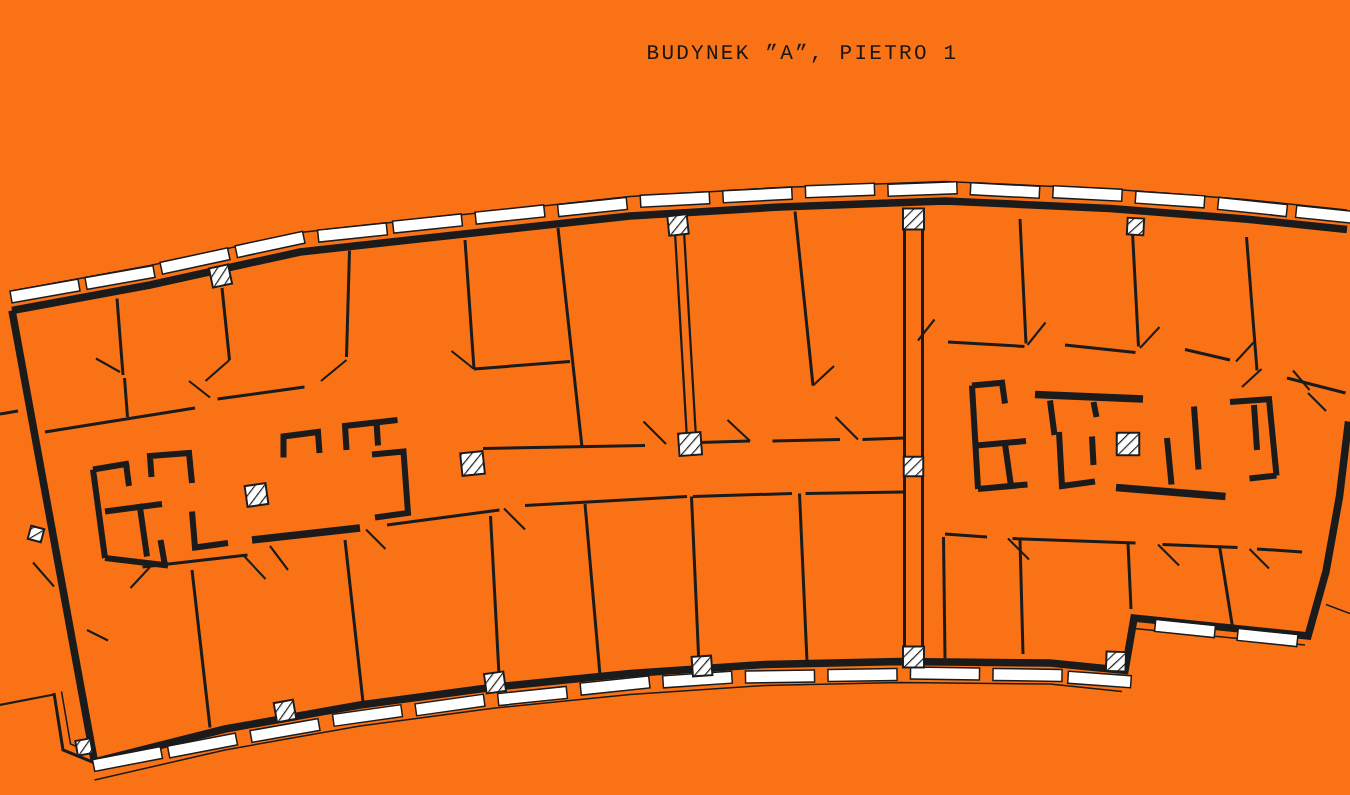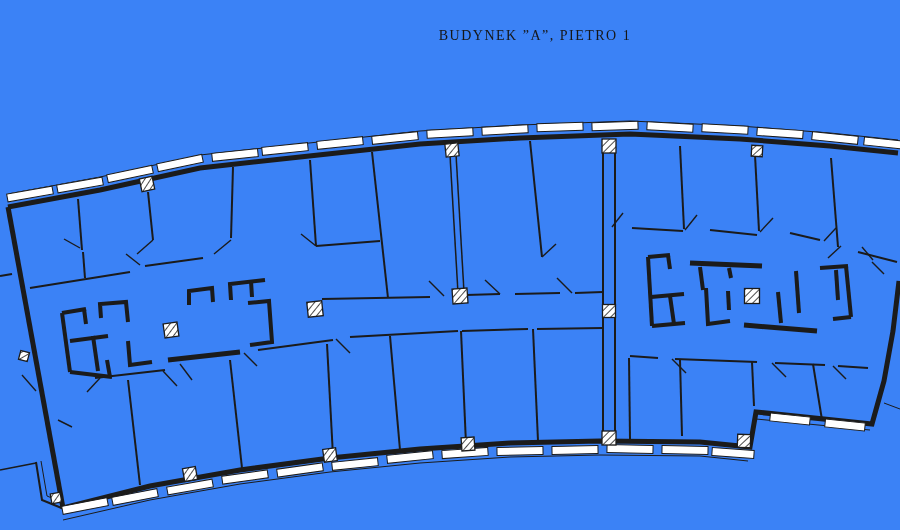--- a/index.html
+++ b/index.html
@@ -1,17 +1,17 @@
 <!DOCTYPE html>
 <html><head>
 <meta charset="utf-8">
 <style>
   html,body{margin:0;padding:0;background:#ffffff;}
-  .stage{position:relative;width:900px;height:530px;background:#3b82f6;overflow:hidden;
-         font-family:Liberation Serif, serif;}
+  .stage{position:relative;width:900px;height:530px;background:#f97316;overflow:hidden;
+         font-family:Liberation Mono, monospace;}
   .title{position:absolute;top:28px;left:170px;width:730px;text-align:center;
          font-size:14px;letter-spacing:1.5px;color:#161616;white-space:pre;}
   svg{position:absolute;left:0;top:0;}
 </style>
 </head>
 <body>
 
 <div class="stage">
   <div class="title">BUDYNEK ”A”, PIETRO 1</div>
   <svg width="900" height="530" viewBox="0 0 900 530">

